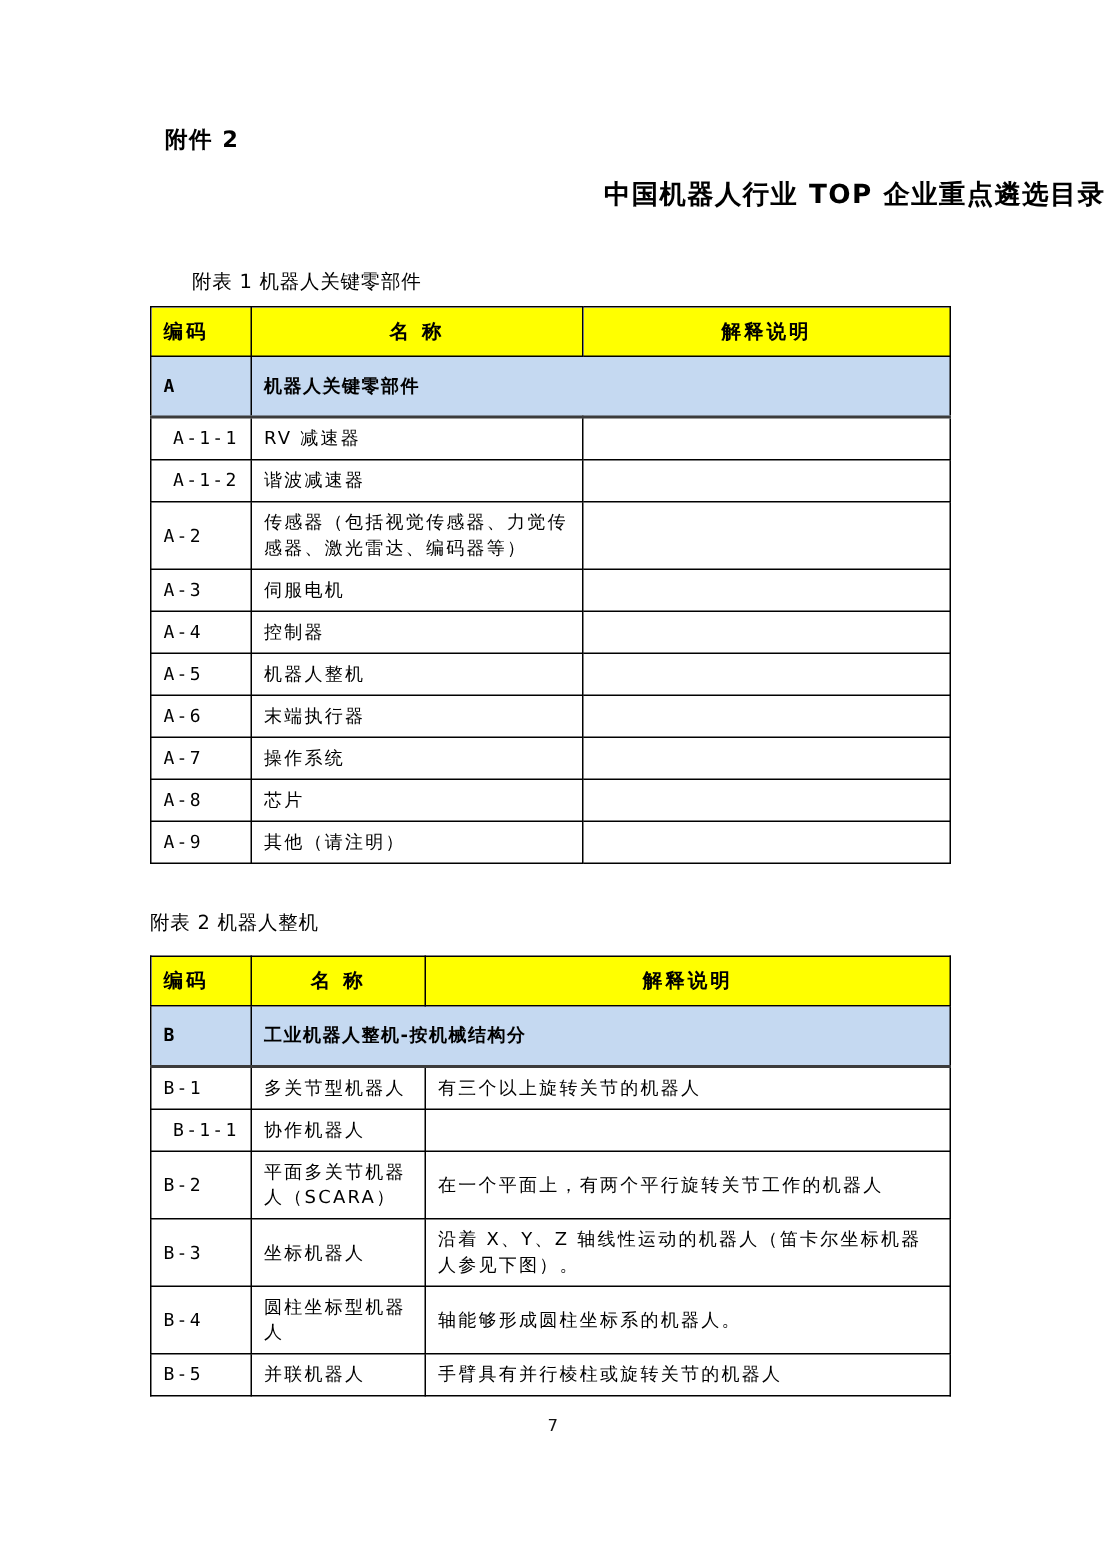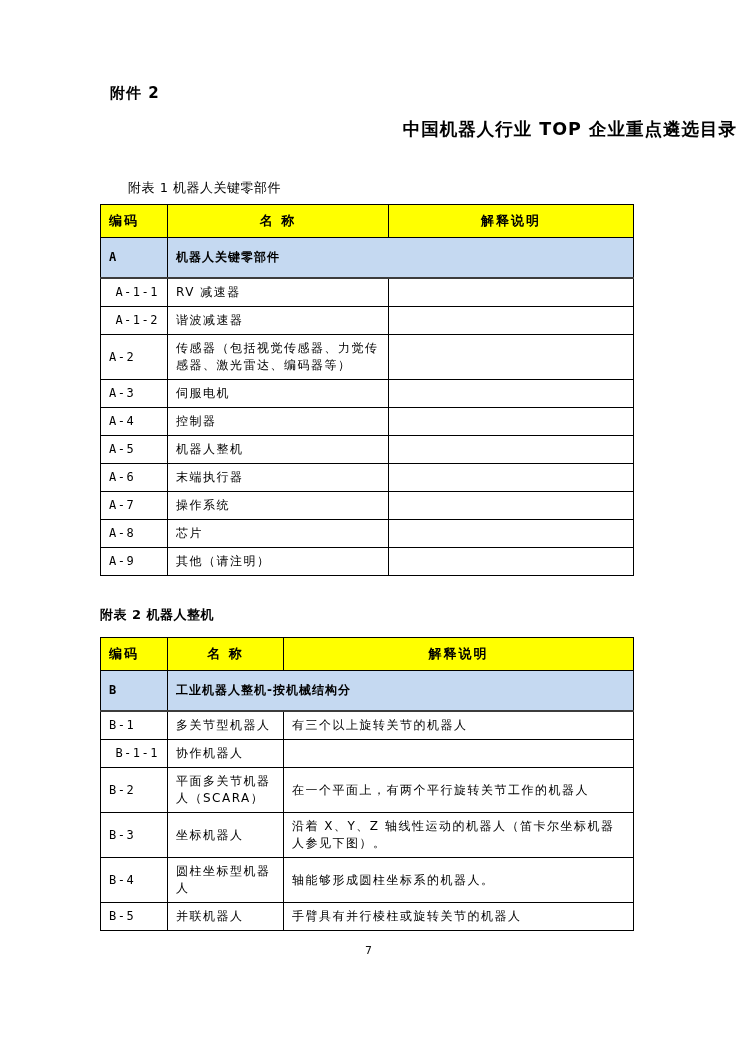--- a/index.html
+++ b/index.html
@@ -19,21 +19,21 @@
   .doc-title {
     position: absolute; left: 0; top: 117px; width: 737px;
     text-align: right; font-size: 17.5px; font-weight: bold;
     letter-spacing: 1px;
   }
   .table-caption {
     position: absolute; left: 100px;
     font-size: 13px; letter-spacing: 0.5px;
   }
   .caption-1 { top: 179px; padding-left: 28px; }
-  .caption-2 { top: 606px; font-weight: bold; }
+  .caption-2 { top: 606px; }
 
   table.doc-table {
     position: absolute; left: 100px;
     width: 533px;
     border-collapse: collapse;
     table-layout: fixed;
   }
   .table-1 { top: 204px; }
   .table-2 { top: 637px; }
 

